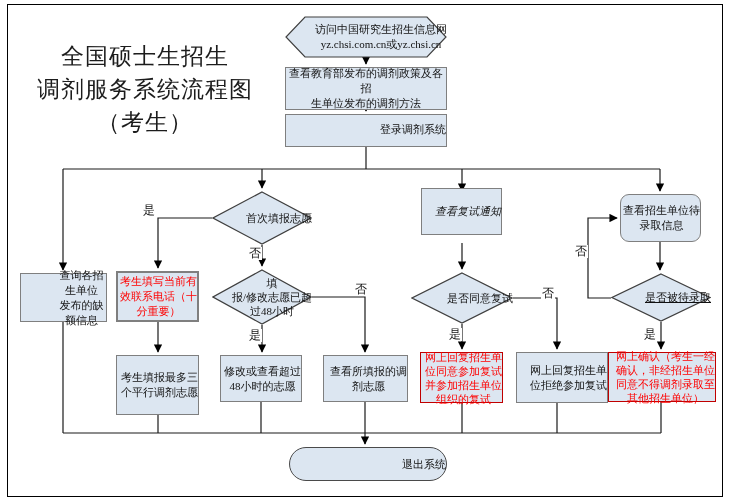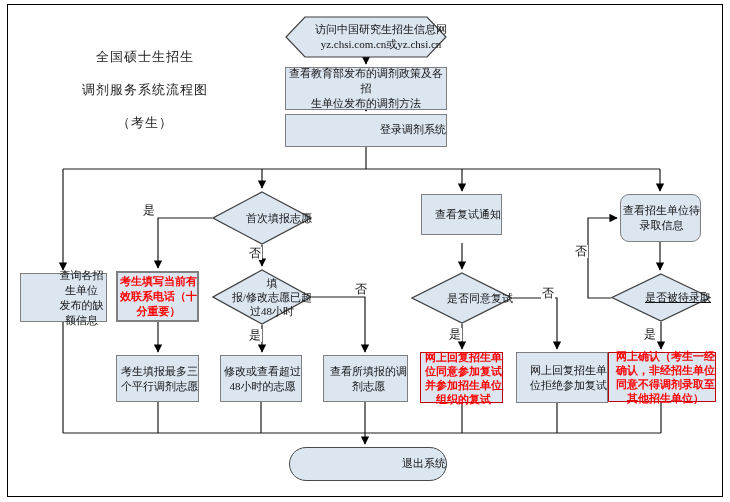--- a/index.html
+++ b/index.html
@@ -2,32 +2,32 @@
 <html><head>
 <meta charset="utf-8">
 <style>
   html,body{margin:0;padding:0;background:#888;}
   .canvas{
     position:relative;width:730px;height:502px;background:#ffffff;overflow:hidden;
     font-family:"Liberation Serif","DejaVu Serif",serif;
   }
   .page-border{position:absolute;left:7px;top:4px;width:714px;height:491px;border:1.5px solid #000;}
   .title{position:absolute;left:28px;top:40px;width:234px;text-align:center;color:#1c1c1c;
-    font-size:13px;line-height:33px;letter-spacing:1px;z-index:3;}
+    font-size:23px;line-height:33px;letter-spacing:1px;z-index:3;}
   .connectors{position:absolute;left:0;top:0;z-index:1;}
   .node{position:absolute;display:flex;align-items:center;justify-content:flex-end;
     text-align:center;font-size:11px;line-height:15px;color:#111;z-index:2;}
   .node .txt{white-space:pre-line;position:relative;z-index:2;}
   .rectn{background:#dce6f1;border:1px solid #7f7f7f;box-sizing:border-box;}
   .phone-border{border:2px solid #7f7f7f;}
   .red-border{border:1.4px solid #c00000;}
-  .red-text .txt{color:#fe0000;font-weight:bold;}
+  .red-text .txt{color:#fe0000;font-weight:normal;}
   .shape{position:absolute;left:0;top:0;z-index:1;}
   .shape polygon{fill:#dce6f1;stroke:#3f3f3f;stroke-width:1.2;}
-  .oval{background:#dce6f1;border:1.3px solid #4a4a4a;border-radius:17px;box-sizing:border-box;font-family:Liberation Mono, monospace;}
+  .oval{background:#dce6f1;border:1.3px solid #4a4a4a;border-radius:17px;box-sizing:border-box;}
   .lbl{position:absolute;font-size:12px;color:#111;background:#fff;padding:0 1px;z-index:3;line-height:13px;}
   .tight{line-height:14px;}
 </style>
 </head>
 <body>
 
 <div class="canvas">
   <div class="page-border"></div>
 
   <svg class="connectors" width="730" height="502">
@@ -110,21 +110,21 @@
 
   <div class="node" style="left:212px;top:269px;width:100px;height:56px;">
     <svg class="shape" width="100" height="56">
       <polygon points="50,1 99,28 50,55 1,28"></polygon>
     </svg>
     <span class="txt tight">填
 报/修改志愿已超
 过48小时</span>
   </div>
 
-  <div class="node rectn" style="left:421px;top:194px;width:81px;height:41px;">
+  <div class="node rectn" style="left:421px;top:188px;width:81px;height:47px;font-style:italic;">
     <span class="txt">查看复试通知</span>
   </div>
 
   <div class="node" style="left:411px;top:272px;width:102px;height:52px;">
     <svg class="shape" width="102" height="52">
       <polygon points="51,1 101,26 51,51 1,26"></polygon>
     </svg>
     <span class="txt">是否同意复试</span>
   </div>
 
@@ -133,21 +133,21 @@
 录取信息</span>
   </div>
 
   <div class="node" style="left:611px;top:273px;width:100px;height:49px;text-decoration:underline;">
     <svg class="shape" width="100" height="49">
       <polygon points="50,1 99,24.5 50,48 1,24.5"></polygon>
     </svg>
     <span class="txt">是否被待录取</span>
   </div>
 
-  <div class="node rectn" style="left:116px;top:355px;width:83px;height:47px;">
+  <div class="node rectn" style="left:116px;top:355px;width:83px;height:60px;">
     <span class="txt">考生填报最多三
 个平行调剂志愿</span>
   </div>
 
   <div class="node rectn" style="left:220px;top:355px;width:82px;height:47px;">
     <span class="txt">修改或查看超过
 48小时的志愿</span>
   </div>
 
   <div class="node rectn" style="left:323px;top:355px;width:85px;height:47px;">

